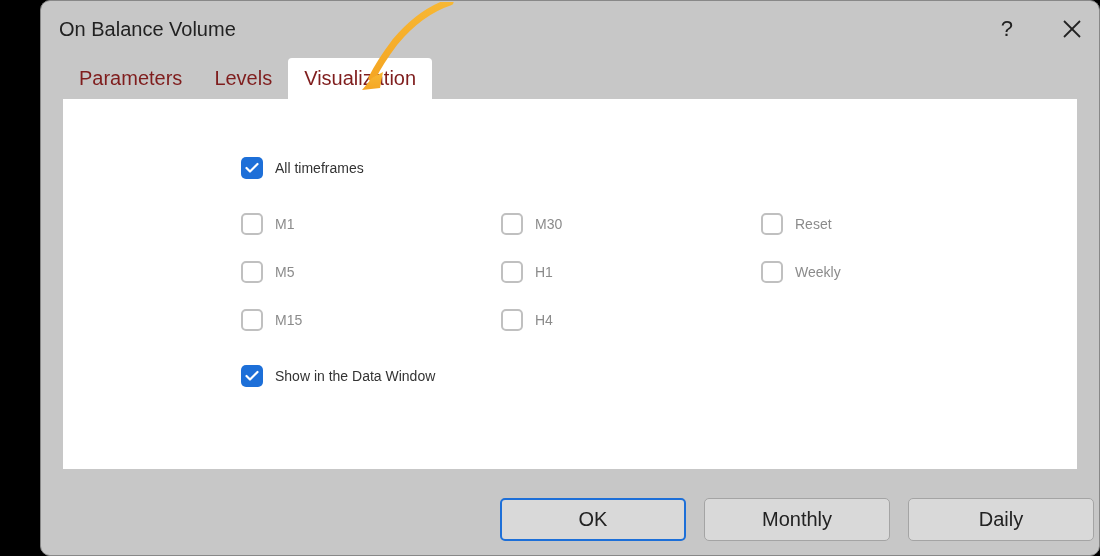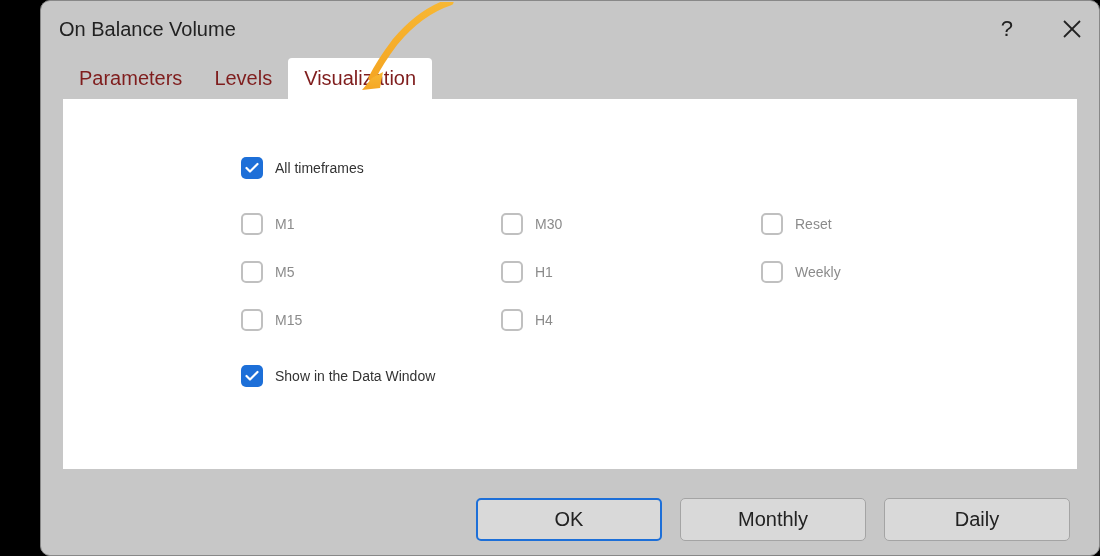--- a/index.html
+++ b/index.html
@@ -129,21 +129,21 @@
     .grid {
       display: grid;
       grid-template-columns: 260px 260px 260px;
       row-gap: 26px;
       margin-bottom: 34px;
     }
 
     .buttons-row {
       position: absolute;
       bottom: 14px;
-      right: 29px;
+      right: 5px;
       display: flex;
       gap: 18px;
     }
 
     .btn {
       width: 186px;
       height: 43px;
       font-size: 20px;
       border-radius: 5px;
       cursor: pointer;

